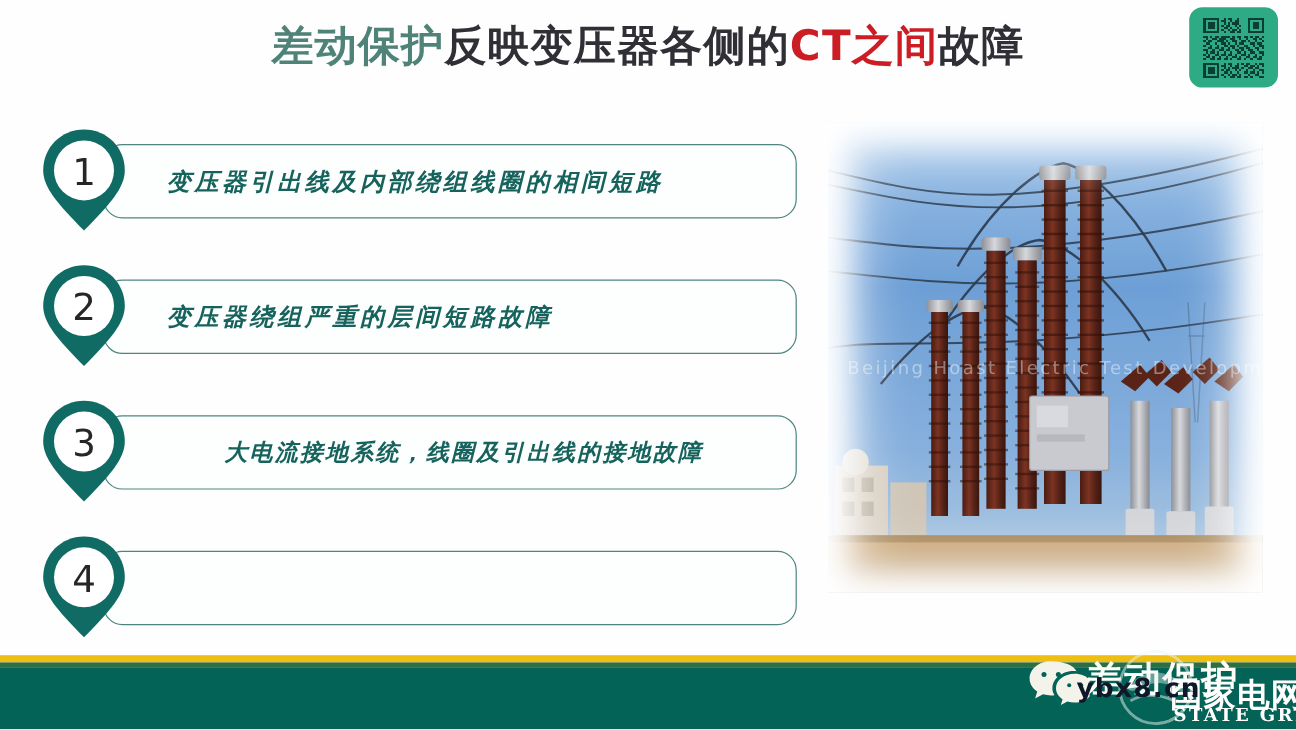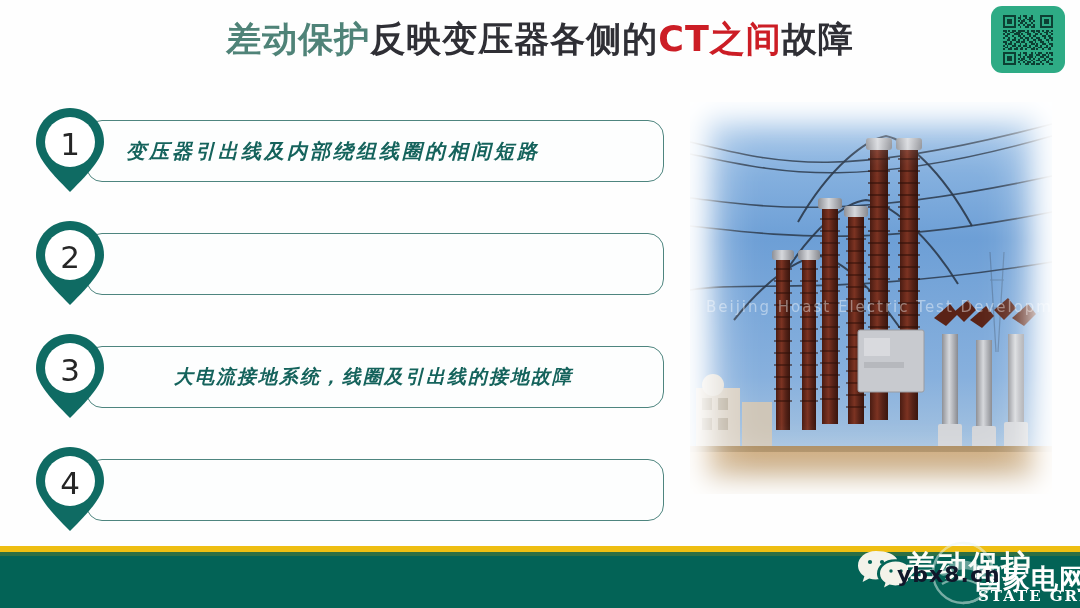--- a/index.html
+++ b/index.html
@@ -21,21 +21,21 @@
     font-family:"DejaVu Sans","Liberation Sans",sans-serif;
     font-size:35px;font-weight:600;letter-spacing:1px;white-space:nowrap;line-height:1.25;}
   .t-teal{color:#4f8378;}
   .t-dark{color:#2f2f35;}
   .t-red{color:#cc1d25;}
 
   
   .row{position:absolute;left:18px;width:650px;height:92px;}
   .row-box{position:absolute;left:68px;top:16px;width:578px;height:62px;
     border:1.6px solid #4e857f;border-radius:16px;background:#fdfefe;box-sizing:border-box;}
-  .row-text{position:absolute;left:108px;top:16px;width:540px;height:62px;
+  .row-text{position:absolute;left:121px;top:16px;width:540px;height:62px;
     display:flex;align-items:center;
     font-family:"DejaVu Sans","Liberation Sans",sans-serif;
     font-size:20px;font-weight:700;color:#15635c;letter-spacing:3px;
     font-style:italic;white-space:nowrap;}
 
   .pin{position:absolute;left:12px;top:0;width:80px;height:92px;}
 
   
   .photo{position:absolute;left:690px;top:102px;width:362px;height:392px;overflow:hidden;}
   .photo svg{display:block;width:362px;height:392px;}
@@ -128,20 +128,21 @@
 
   <div class="row" style="top:217px">
     <div class="row-box"></div>
     <svg class="pin" viewBox="0 0 80 92">
       <path d="M40 4 C21 4 6 19 6 38 C6 52 18 66 40 88 C62 66 74 52 74 38 C74 19 59 4 40 4 Z" fill="#0f6b63"></path>
       <circle cx="40" cy="38" r="25" fill="#ffffff"></circle>
     </svg>
     <div style="position:absolute;left:12px;top:0;width:80px;height:92px;display:flex;align-items:flex-start;justify-content:center;">
       <span style="margin-top:22px;font-size:31px;color:#262626;font-family:'DejaVu Sans','Liberation Sans',sans-serif;">2</span>
     </div>
+    <div class="row-text">变压器绕组严重的层间短路故障</div>
   </div>
 
   <div class="row" style="top:330px">
     <div class="row-box"></div>
     <svg class="pin" viewBox="0 0 80 92">
       <path d="M40 4 C21 4 6 19 6 38 C6 52 18 66 40 88 C62 66 74 52 74 38 C74 19 59 4 40 4 Z" fill="#0f6b63"></path>
       <circle cx="40" cy="38" r="25" fill="#ffffff"></circle>
     </svg>
     <div style="position:absolute;left:12px;top:0;width:80px;height:92px;display:flex;align-items:flex-start;justify-content:center;">
       <span style="margin-top:22px;font-size:31px;color:#262626;font-family:'DejaVu Sans','Liberation Sans',sans-serif;">3</span>

